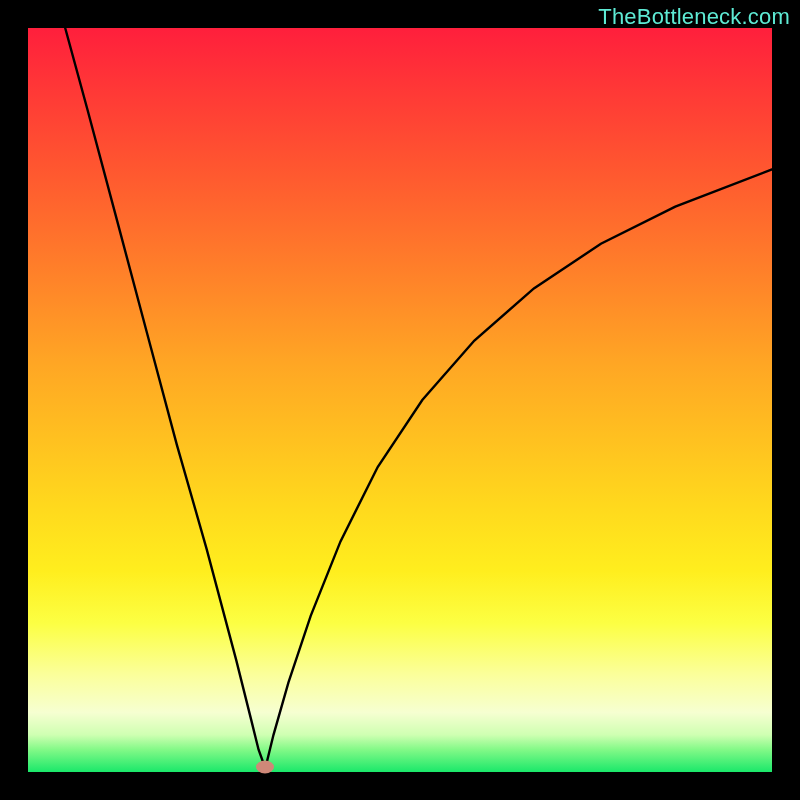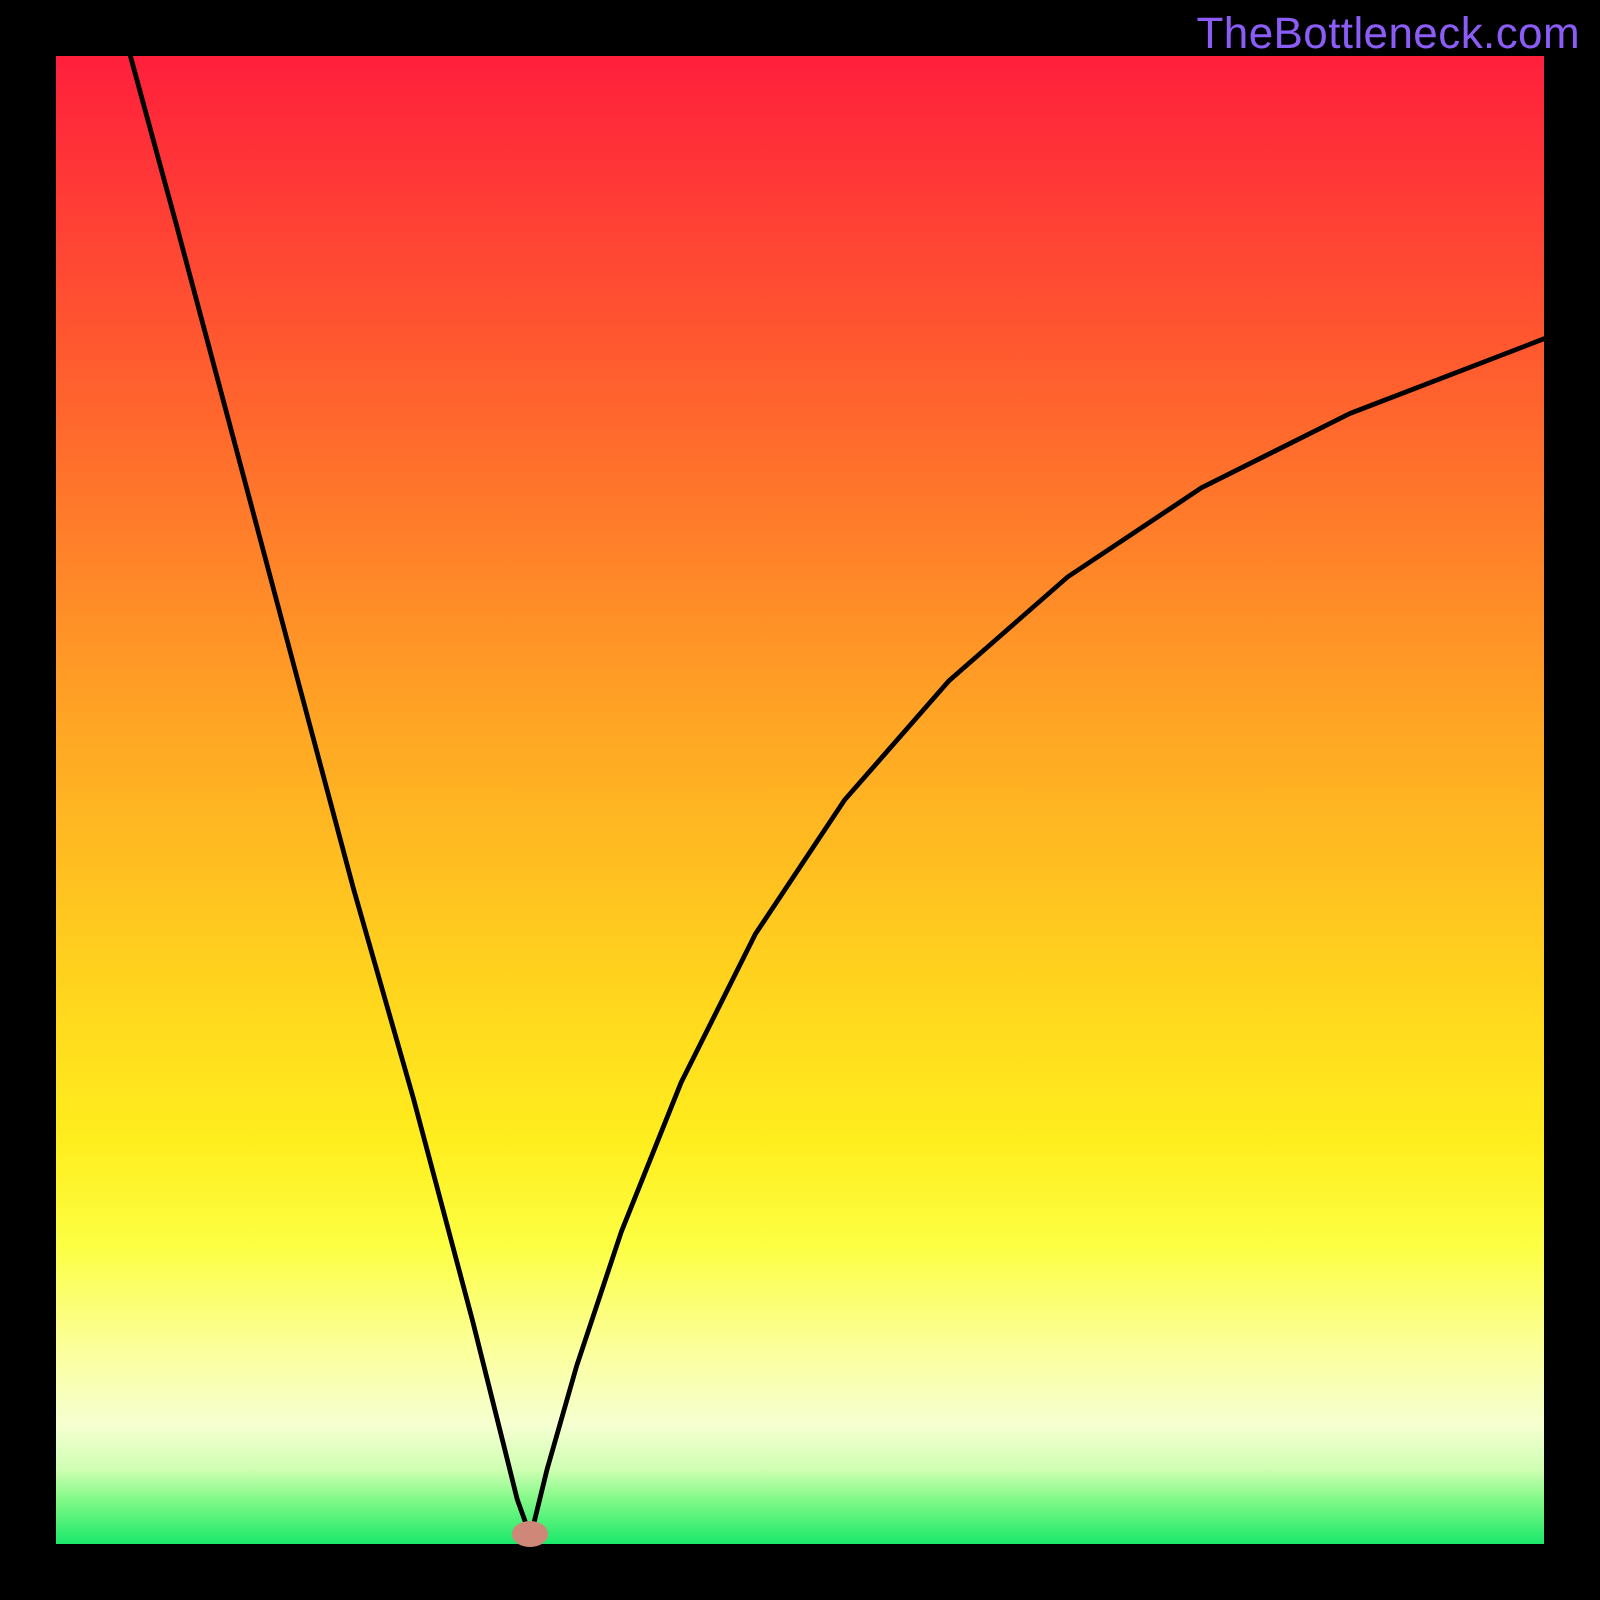--- a/index.html
+++ b/index.html
@@ -38,21 +38,21 @@
       #f6ffd1 92%,
       #cfffb2 95%,
       #82f987 97%,
       #1ae86a 100%
     );
   }
   .watermark {
     position: absolute;
     top: 4px;
     right: 10px;
-    color: #8b5cf6;
+    color: #5eead4;
     font-size: 22px;
     font-weight: 500;
     letter-spacing: 0.2px;
     user-select: none;
   }
   svg.curve {
     position: absolute;
     left: 28px;
     top: 28px;
     width: 744px;

